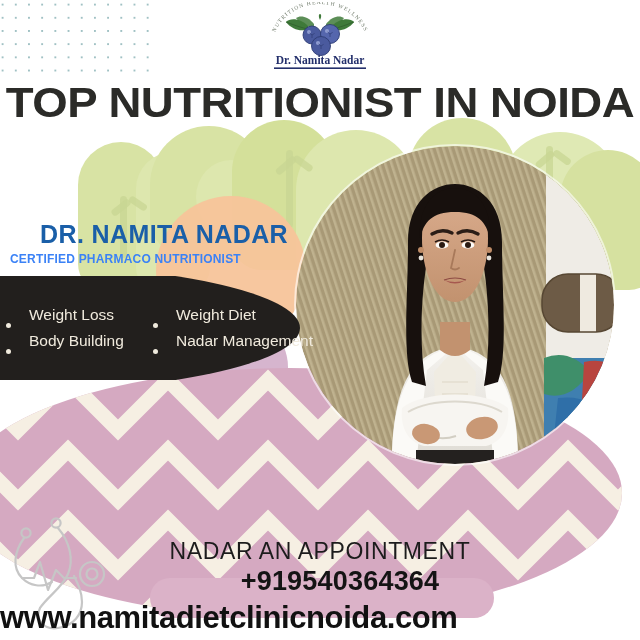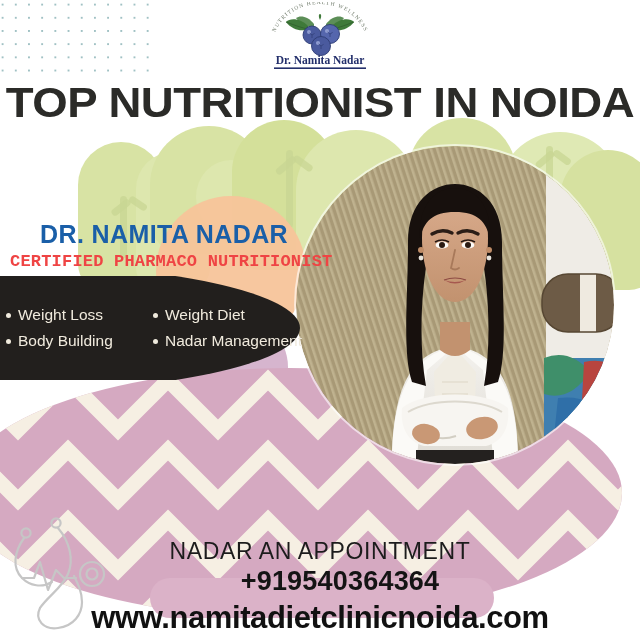--- a/index.html
+++ b/index.html
@@ -76,51 +76,50 @@
     white-space:nowrap;
   }
 
   .docname{
     position:absolute;left:40px;top:220px;
     font-weight:bold;font-size:25px;letter-spacing:.4px;color:#1a5fa8;
     white-space:nowrap;
   }
   .credential{
     position:absolute;left:10px;top:252px;
-    font-weight:bold;font-size:17px;letter-spacing:.2px;color:#ef4444;
+    font-weight:bold;font-size:12px;letter-spacing:.2px;color:#3b82f6;
     white-space:nowrap;
-    font-family:Liberation Mono, monospace;
   }
   .darkbar-ext{
     position:absolute;left:0;top:276px;width:316px;height:104px;background:#221f1d;
     clip-path:ellipse(300px 64px at 0px 52px);
   }
   .services{
     position:absolute;left:0;top:276px;width:300px;height:104px;
     display:flex;flex-wrap:wrap;align-content:center;
     padding:0 0 0 6px;box-sizing:border-box;
   }
   .svc{
     width:50%;box-sizing:border-box;
     color:#f0eadd;font-size:15.5px;line-height:26px;
-    display:flex;align-items:center;gap:7px;
+    display:flex;align-items:flex-end;gap:18px;
     white-space:nowrap;
   }
   .svc .dot{width:5px;height:5px;border-radius:50%;background:#f0eadd;flex:none;}
 
   .book{
     position:absolute;left:0;top:538px;width:640px;text-align:center;
     font-size:23px;letter-spacing:.6px;color:#1c1c1c;
   }
   .phone{
     position:absolute;left:0;top:566px;width:640px;text-align:center;
     font-weight:bold;font-size:27px;letter-spacing:.2px;color:#141414;padding-left:20px;
   }
   .website{
-    position:absolute;left:0;top:600px;width:640px;text-align:center;
+    position:absolute;left:0;top:600px;width:640px;
     font-weight:bold;font-size:31px;letter-spacing:-.4px;color:#111111;
   }
 </style>
 </head>
 <body>
 
 <div class="poster">
 
   <div class="layer">
 

